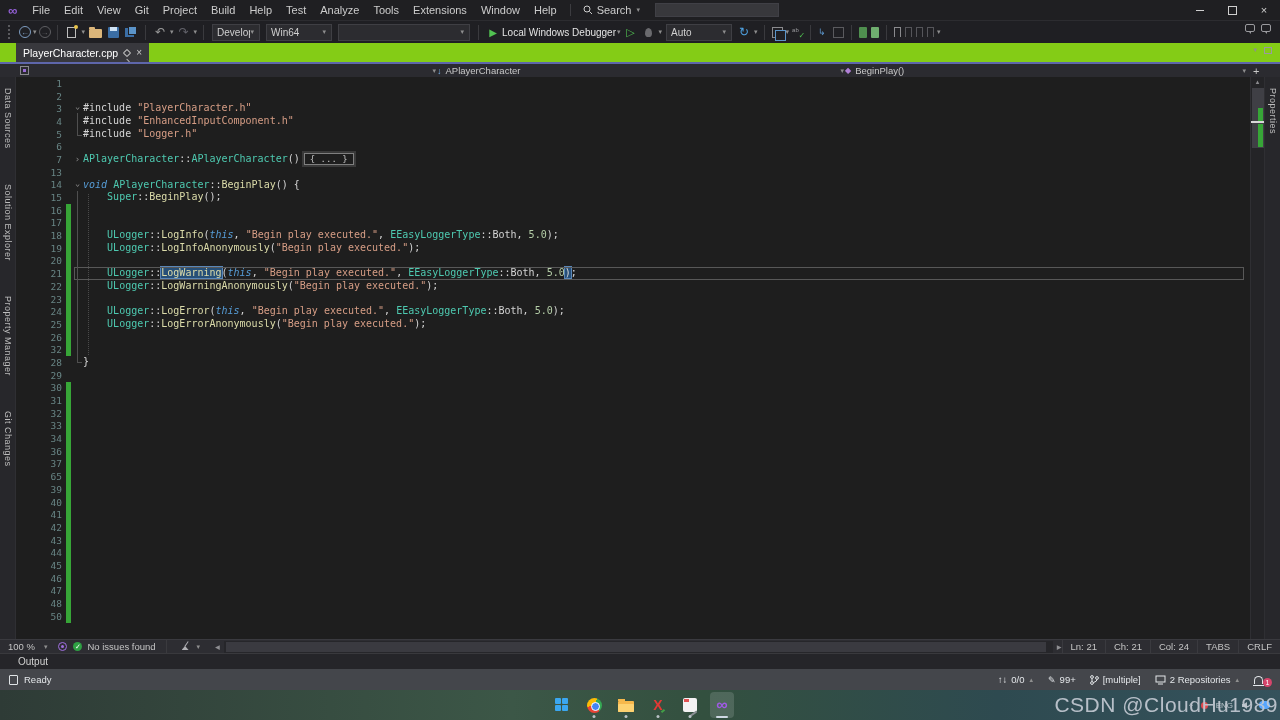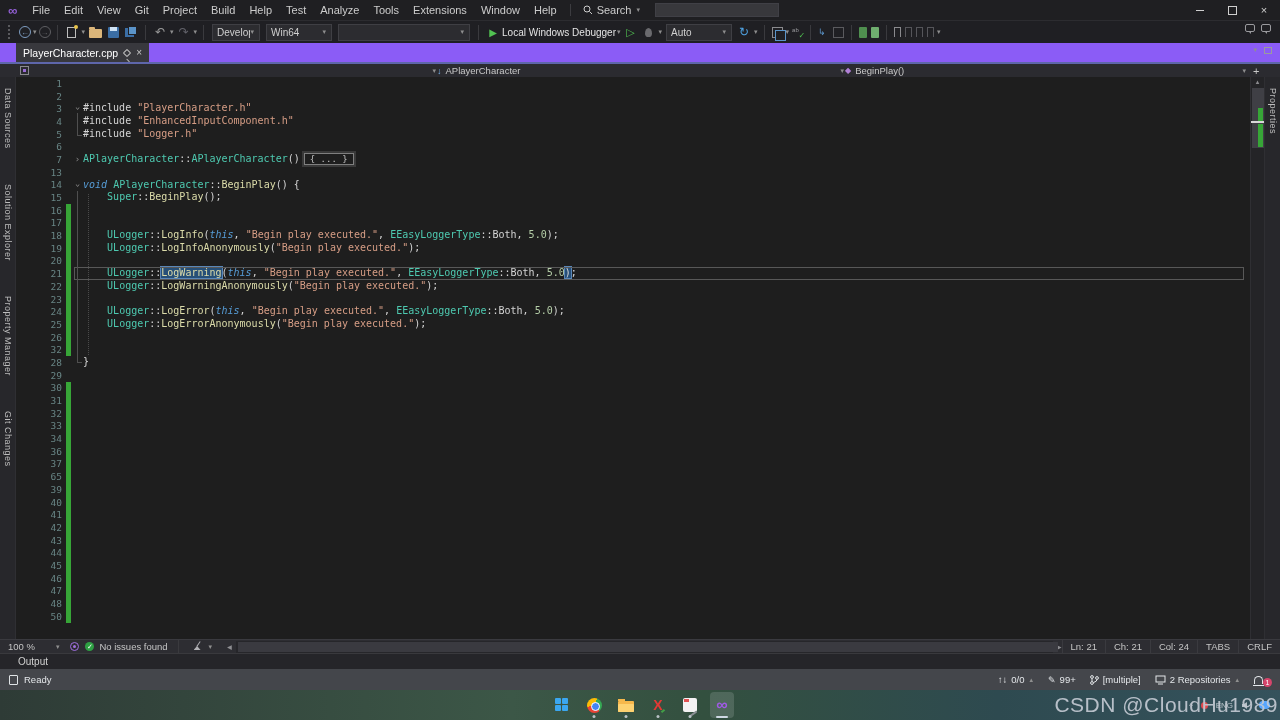--- a/index.html
+++ b/index.html
@@ -58,21 +58,21 @@
   .mini.copyd { border:1px solid #5a5a5e; } 
   .mini.gdoc { background:#4f8f4f; width:8px; height:11px; border-radius:1px;}
   .mini.gdoc2 { background:#6fae6f; width:8px; height:11px; border-radius:1px;}
   .bkm { width:7px; height:10px; border:1px solid #8a8a8e; border-bottom:none; position:relative; margin:0 2px;}
   .bkm.dim { border-color:#55555a; }
   .fb-ic { width:10px; height:8px; border:1px solid #9a9a9e; border-radius:2px; position:relative; margin:0 3px;}
   .fb-ic::after { content:""; position:absolute; left:2px; bottom:-3px; border-left:3px solid transparent; border-top:3px solid #9a9a9e; }
   .toolbar-right { position:absolute; right:6px; top:24px; display:flex; }
 
   
-  .tabstrip { position:absolute; left:0; top:43px; width:1280px; height:19px; background:#8b5cf6; display:flex; }
+  .tabstrip { position:absolute; left:0; top:43px; width:1280px; height:19px; background:#84cc16; display:flex; }
   .doc-tab { margin-left:16px; height:19px; background:#38383d; color:#ffffff; font-size:10.5px;
              display:flex; align-items:center; padding:0 7px; gap:6px; }
   .pin { width:6px; height:6px; border:1px solid #c0c0c0; border-radius:1px; transform:rotate(45deg); position:relative;}
   .pin::after { content:""; position:absolute; left:6px; top:6px; width:4px; height:1px; background:#c0c0c0;}
   .tab-close { color:#c8c8c8; font-size:10px; }
   .tabstrip-right { position:absolute; right:8px; top:46px; display:flex; align-items:center; gap:6px; color:#9a9a9e; }
   .sq-ic { width:8px; height:7px; border:1px solid #9a9a9e; }
   .accent-line { position:absolute; left:0; top:62px; width:1280px; height:2px; background:var(--accent,#5e66ab); }
 
   
@@ -116,21 +116,21 @@
   
   .vscroll { position:absolute; right:16px; top:0; width:14px; height:562px; background:#242427; border-left:1px solid #2f2f33;}
   .vs-arrow { color:#8a8a8e; font-size:7px; text-align:center; display:block; height:10px; line-height:10px;}
   .vs-thumb { position:absolute; left:1px; top:11px; width:12px; height:60px; background:#3f3f45; }
   .vs-green { position:absolute; right:1px; width:5px; background:var(--changebar,#37a537); }
   .vs-caretline { position:absolute; left:0; width:14px; height:2px; background:#d8d8d8; }
 
   
   .estrip { position:absolute; left:0; top:639px; width:1280px; height:14px; background:#2d2d32;
             border-top:1px solid #3a3a3f; display:flex; align-items:center; font-size:9.5px; color:#c5c5c5; }
-  .estrip .zoombox { display:flex; align-items:center; gap:20px; padding:0 4px 0 8px; }
+  .estrip .zoombox { display:flex; align-items:center; gap:8px; padding:0 4px 0 8px; }
   .purp { width:9px; height:9px; border-radius:50%; border:1px solid #a06fe0; position:relative; margin:0 6px;}
   .purp::after{content:"";position:absolute;left:2px;top:2px;width:3px;height:3px;border-radius:50%;background:#a06fe0;}
   .chk { width:9px; height:9px; border-radius:50%; background:#2ea043; color:#fff; font-size:7px;
          display:flex; align-items:center; justify-content:center; margin-right:5px; }
   .broom { width:11px; height:11px; position:relative; margin:0 4px; }
   .broom::before { content:""; position:absolute; left:5px; top:0; width:1px; height:6px; background:#b0b0b4; transform:rotate(35deg);}
   .broom::after { content:""; position:absolute; left:1px; top:5px; width:7px; height:4px; background:#b0b0b4;
                   clip-path:polygon(0 100%,50% 0,100% 100%); }
   .hsb-track { flex:1; height:12px; background:#26262a; margin:0 4px; position:relative;}
   .hsb-thumb { position:absolute; left:2px; top:1px; height:10px; width:820px; background:#3a3a40; }

